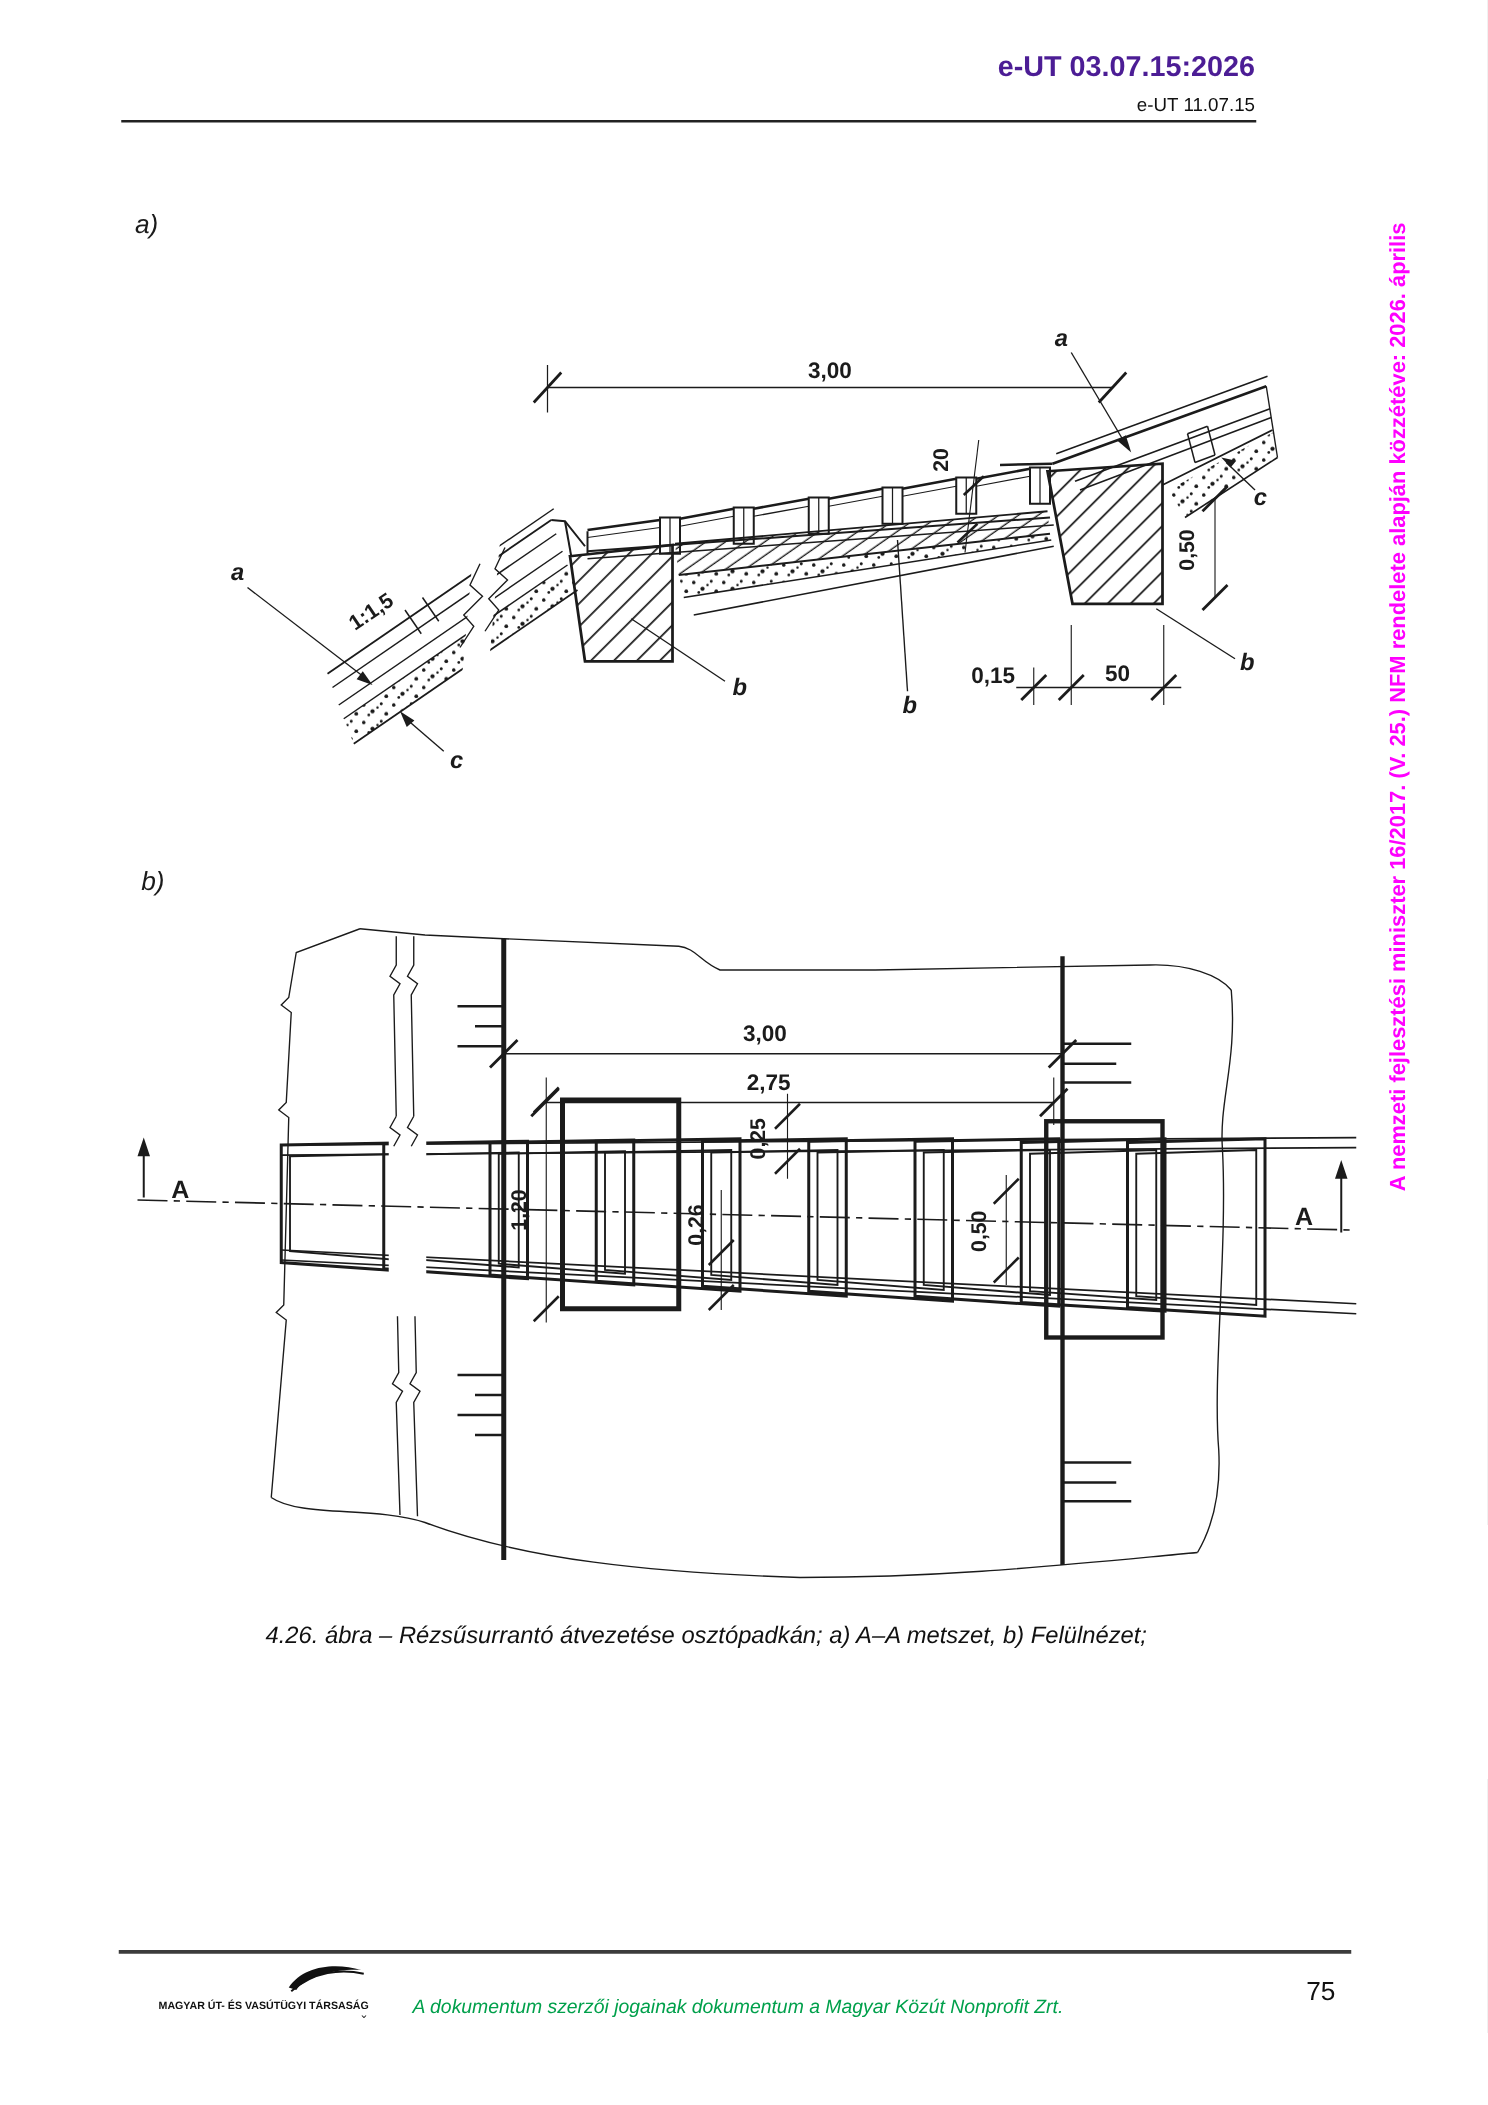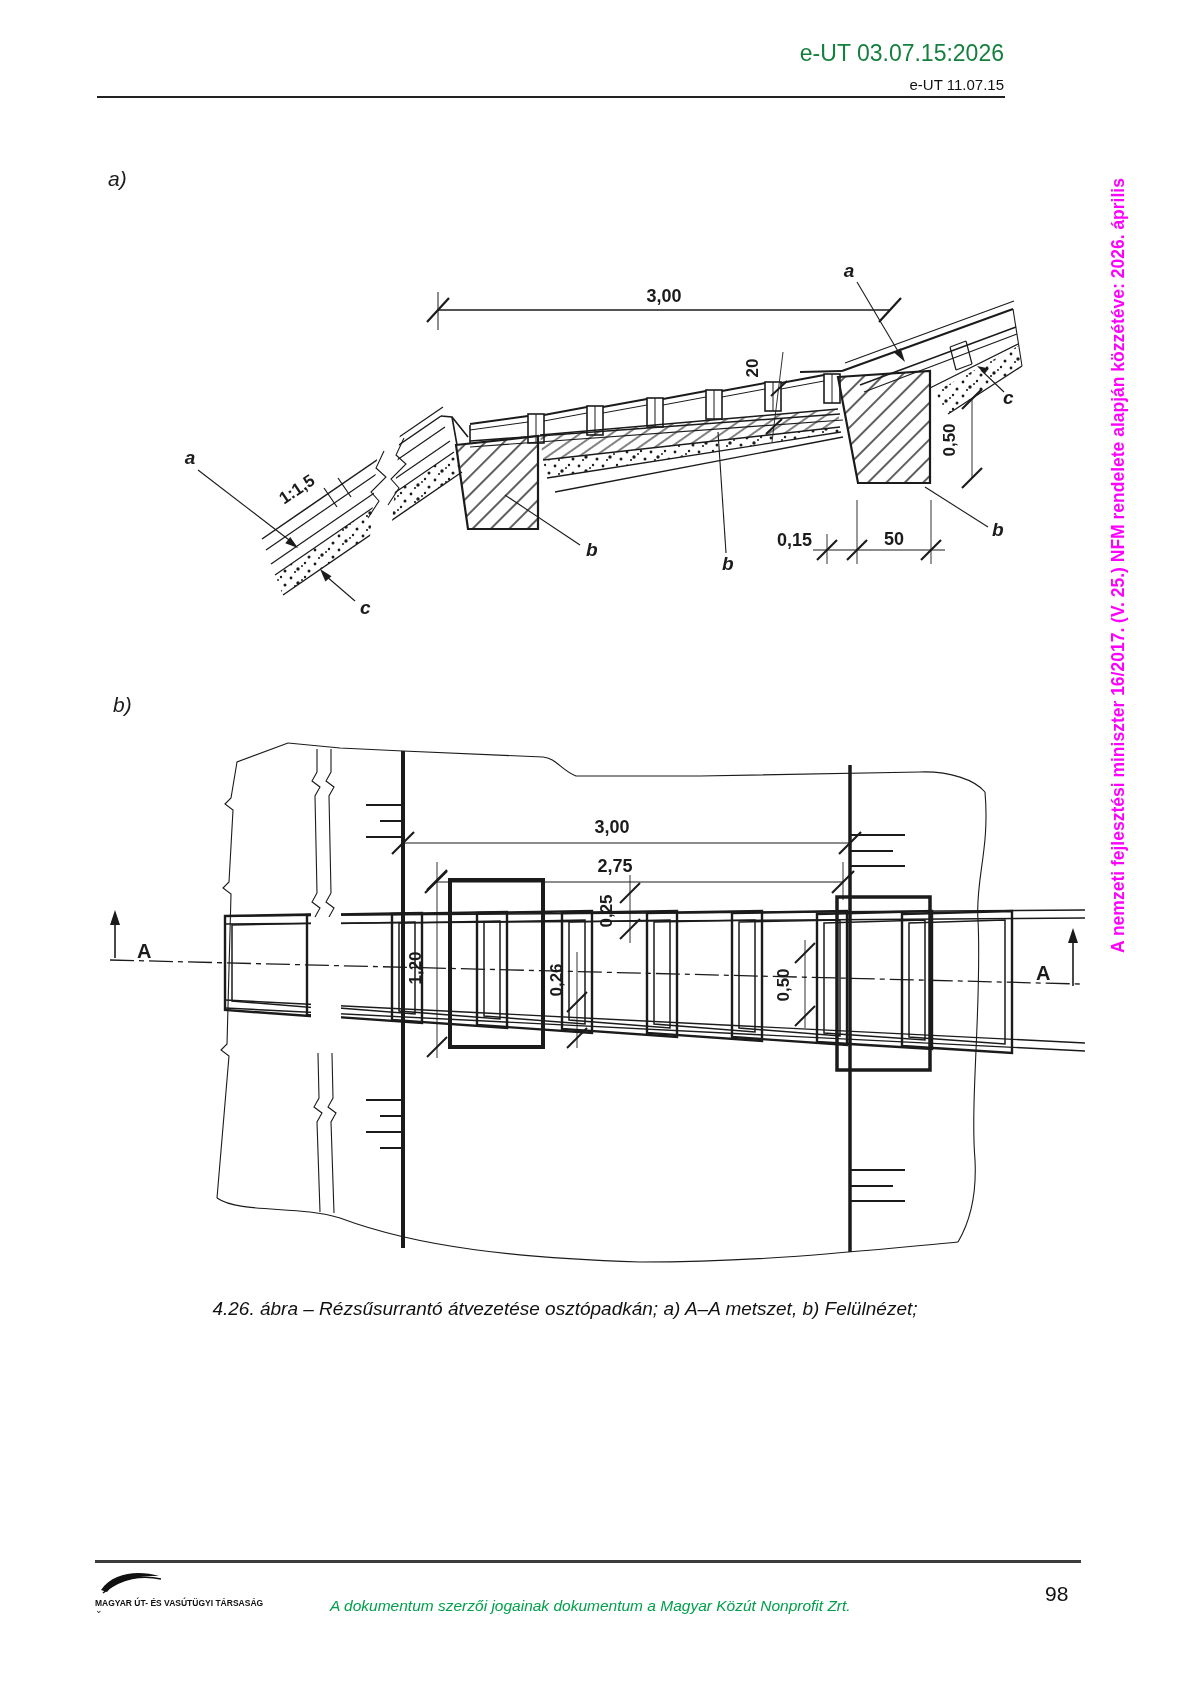--- a/index.html
+++ b/index.html
@@ -1,28 +1,28 @@
 <!DOCTYPE html>
 <html><head>
 <meta charset="utf-8">
 <style>
   html,body{margin:0;padding:0;background:#e8e8e8;}
   .page{position:relative;width:1190px;height:1684px;background:#ffffff;margin:0 auto;
         font-family:"Liberation Sans","DejaVu Sans",sans-serif;overflow:hidden;}
-  .hdr-green{position:absolute;top:40px;right:186px;font-size:23px;font-weight:normal;color:#15803d;}
+  .hdr-green{position:absolute;top:40px;right:186px;font-size:23px;font-weight:bold;color:#4c1d95;}
   .hdr-small{position:absolute;top:76px;right:186px;font-size:15px;color:#111;}
   .hdr-rule{position:absolute;top:96px;left:97px;width:908px;height:2px;background:#222;}
   .side-note{position:absolute;top:988px;left:1108px;width:845px;
              transform:rotate(-90deg);transform-origin:0 0;
              font-size:17.5px;font-weight:bold;color:#FF00FF;text-align:center;white-space:nowrap;}
   .drawing{position:absolute;}
   .caption{position:absolute;left:105px;top:1294px;width:920px;font-style:italic;
            font-size:19px;line-height:30px;color:#111;text-align:center;}
   .ftr-rule{position:absolute;left:95px;top:1560px;width:986px;height:3px;background:#3c3c3c;}
-  .logo{position:absolute;left:95px;top:1568px;width:200px;text-align:left;}
+  .logo{position:absolute;left:95px;top:1568px;width:200px;text-align:right;}
   .logo-name{font-size:8.5px;font-weight:bold;color:#111;letter-spacing:0px;white-space:nowrap;}
   .logo-chev{font-size:9px;line-height:5px;color:#111;}
   .copyright{position:absolute;left:330px;top:1597px;font-size:15.5px;font-style:italic;color:#00A04B;}
   .page-num{position:absolute;left:1045px;top:1582px;font-size:21px;color:#111;}
   svg text{fill:#1b1b1b;}
   .dim{font-size:18px;font-weight:bold;}
   .dim-sm{font-size:17px;font-weight:bold;}
   .callout{font-size:19px;font-weight:bold;font-style:italic;}
   .marker{font-size:20px;font-weight:bold;}
   .partlbl{font-size:21px;font-style:italic;}
@@ -343,15 +343,15 @@
   <div class="ftr-rule"></div>
   <div class="logo">
     <svg width="70" height="26" viewBox="0 0 70 26">
       <path d="M6,22 C18,4 44,2 64,8 C44,7 20,13 12,24 Z" fill="#111"></path>
       <path d="M8,25 C26,9 48,7 66,11" stroke="#111" stroke-width="1.6" fill="none"></path>
     </svg>
     <div class="logo-name">MAGYAR ÚT- ÉS VASÚTÜGYI TÁRSASÁG</div>
     <div class="logo-chev">⌄</div>
   </div>
   <div class="copyright">A dokumentum szerzői jogainak dokumentum a Magyar Közút Nonprofit Zrt.</div>
-  <div class="page-num">98</div>
+  <div class="page-num">75</div>
 
 </div>
 
 </body></html>

